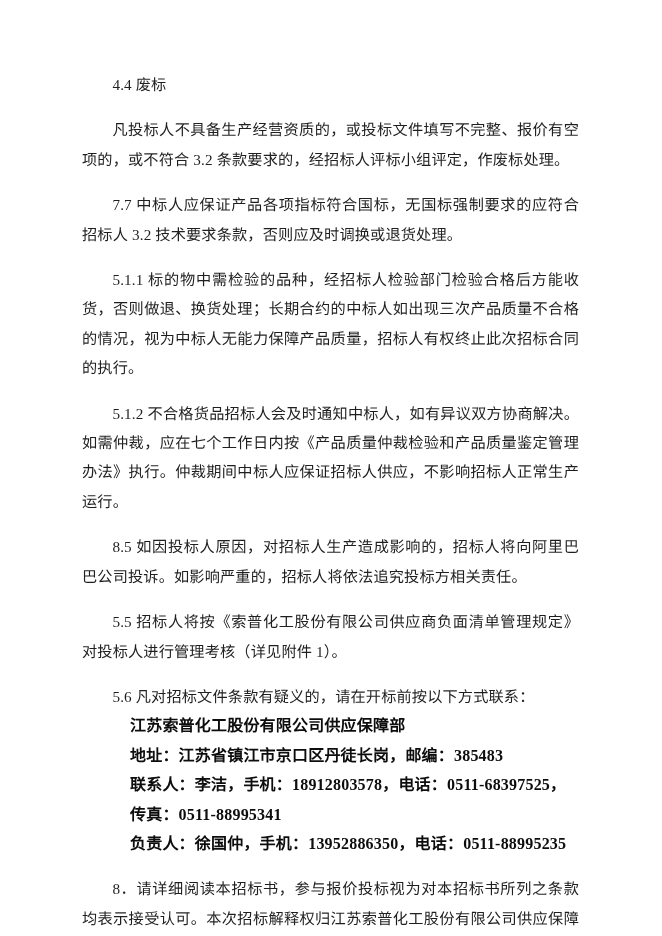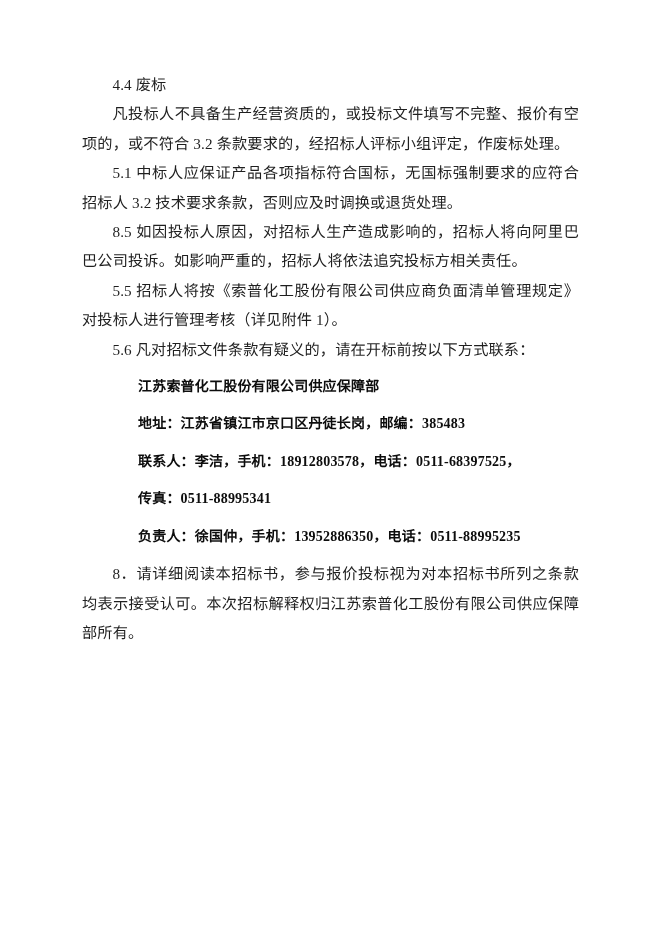--- a/index.html
+++ b/index.html
@@ -34,28 +34,29 @@
     font-size: 15.2px;
     line-height: 29.4px;
     text-align: justify;
     text-justify: inter-character;
     letter-spacing: 0.15px;
     word-break: break-all;
     color: #1f1f1f;
   }
   .para.indent {
     text-indent: 2em;
+    margin-top: 16px;
   }
   .para.heading {
     text-indent: 2em;
   }
   
   .contact-line {
-    margin: 8px;
-    font-size: 14px;
+    margin: 0;
+    font-size: 16px;
     line-height: 29.4px;
     font-weight: bold;
     text-align: left;
     letter-spacing: 0.2px;
     padding-left: 48px;
     color: #0d0d0d;
   }
   .contact-block {
     margin: 0;
     padding: 0;
@@ -65,23 +66,25 @@
 <body>
 
 <div class="page">
   <div class="content">
 
     <p class="para heading">4.4 废标</p>
 
     <p class="para indent">凡投标人不具备生产经营资质的，或投标文件填写不完整、报价有空项的，或不符合 3.2 条款要求的，经招标人评标小组评定，作废标处理。</p>
 
 
-    <p class="para indent">5.1  中标人应保证产品各项指标符合国标，无国标强制要求的应符合招标人 3.2 技术要求条款，否则应及时调换或退货处理。</p>
+    <p class="para indent">7.7  中标人应保证产品各项指标符合国标，无国标强制要求的应符合招标人 3.2 技术要求条款，否则应及时调换或退货处理。</p>
 
+    <p class="para indent">5.1.1  标的物中需检验的品种，经招标人检验部门检验合格后方能收货，否则做退、换货处理；长期合约的中标人如出现三次产品质量不合格的情况，视为中标人无能力保障产品质量，招标人有权终止此次招标合同的执行。</p>
 
+    <p class="para indent">5.1.2  不合格货品招标人会及时通知中标人，如有异议双方协商解决。如需仲裁，应在七个工作日内按《产品质量仲裁检验和产品质量鉴定管理办法》执行。仲裁期间中标人应保证招标人供应，不影响招标人正常生产运行。</p>
 
     <p class="para indent">8.5 如因投标人原因，对招标人生产造成影响的，招标人将向阿里巴巴公司投诉。如影响严重的，招标人将依法追究投标方相关责任。</p>
 
 
     <p class="para indent">5.5 招标人将按《索普化工股份有限公司供应商负面清单管理规定》对投标人进行管理考核（详见附件 1）。</p>
 
     <p class="para indent">5.6 凡对招标文件条款有疑义的，请在开标前按以下方式联系：</p>
 
     <div class="contact-block">
       <p class="contact-line">江苏索普化工股份有限公司供应保障部</p>

